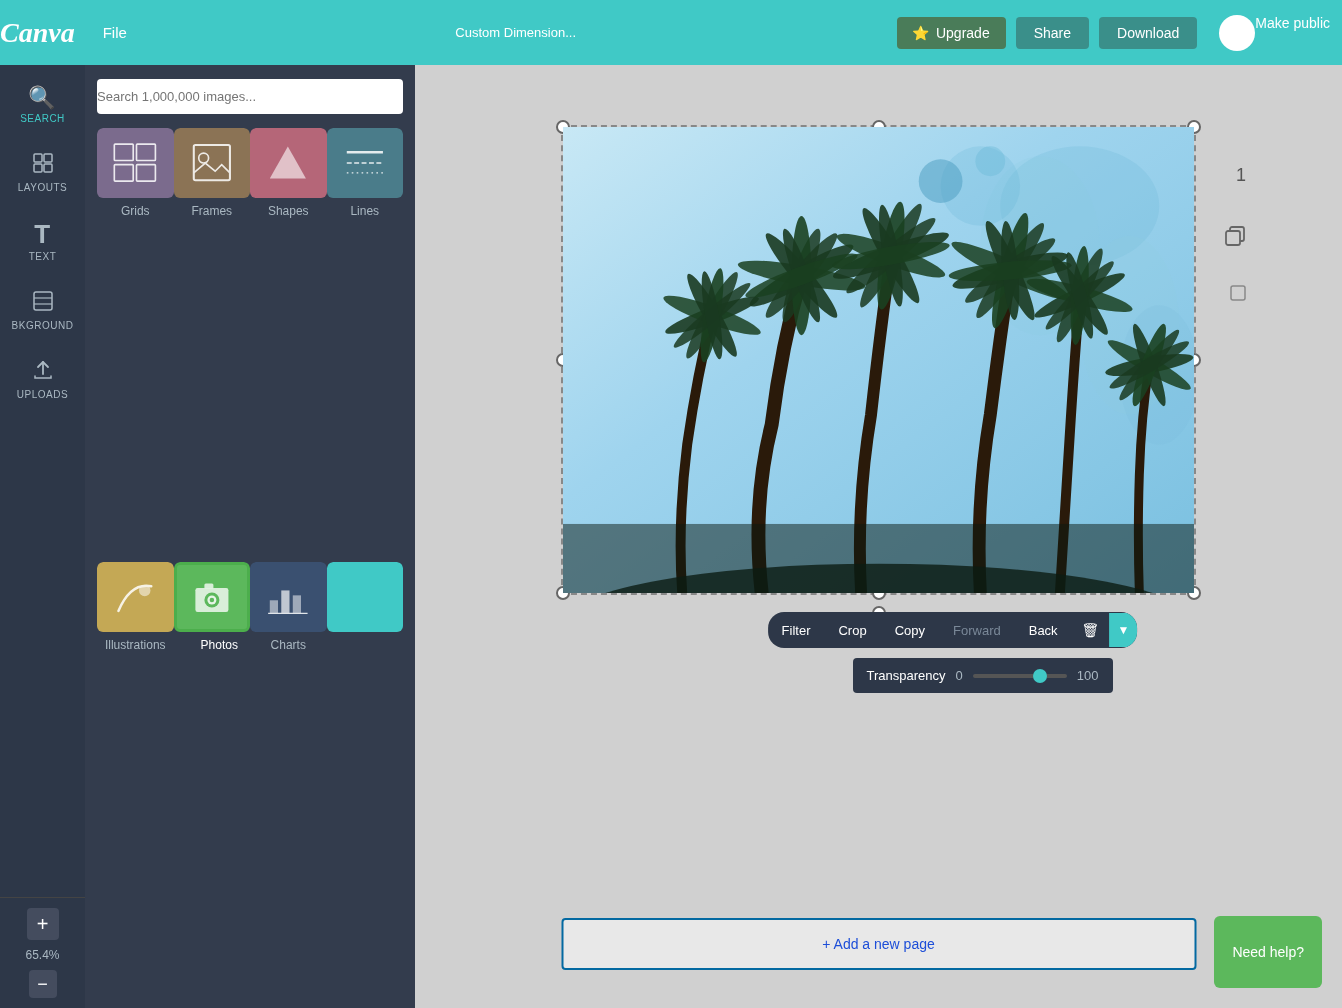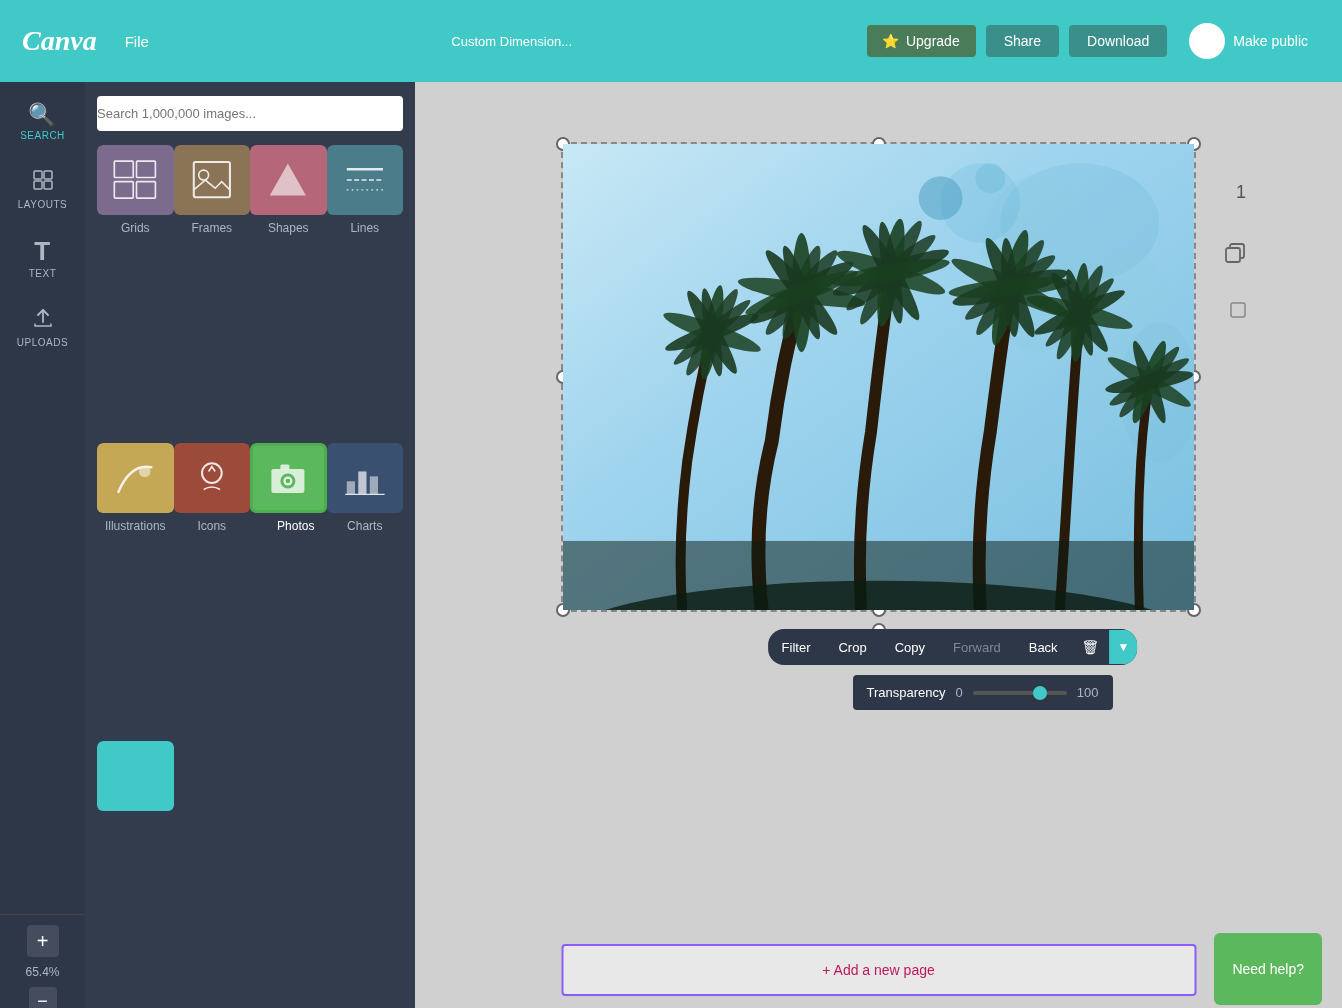--- a/index.html
+++ b/index.html
@@ -1,24 +1,24 @@
 <!DOCTYPE html>
 <html><head>
   <meta charset="utf-8">
   <style>
     * { box-sizing: border-box; margin: 0; padding: 0; }
     body { font-family: 'Helvetica Neue', Arial, sans-serif; background: #e8e8e8; overflow: hidden; width: 1342px; height: 1008px; }
 
     
     .navbar {
-      height: 82px;
+      height: 65px;
       background: #40c9c6;
       display: flex;
       align-items: center;
-      padding: 0 22px;
+      padding: 0 0;
       gap: 12px;
       position: relative;
       z-index: 100;
     }
     .navbar-logo {
       font-family: Georgia, serif;
       font-style: italic;
       color: white;
       font-size: 28px;
       font-weight: bold;
@@ -78,22 +78,20 @@
     }
     .btn-make-public {
       background: transparent;
       color: white;
       border: none;
       padding: 8px 12px;
       border-radius: 4px;
       font-size: 14px;
       cursor: pointer;
       display: flex;
-      align-items: center;
-      gap: 8px;
     }
     .avatar-circle {
       width: 36px;
       height: 36px;
       background: white;
       border-radius: 50%;
     }
 
     
     .main-layout {
@@ -421,29 +419,29 @@
       transform: translateX(-50%);
     }
     .trans-max {
       color: #aab8c2;
       font-size: 13px;
     }
 
     
     .add-page-btn {
       position: absolute;
-      bottom: 29px;
+      bottom: 38px;
       left: 50%;
       transform: translateX(-50%);
       width: 635px;
       padding: 16px;
       background: #e8e8e8;
-      border: 2px solid #8b5cf6;
-      border-radius: 4px;
-      color: #be185d;
+      border: 2px solid #0369a1;
+      border-radius: 4px;
+      color: #1d4ed8;
       font-size: 14px;
       cursor: pointer;
       text-align: center;
     }
 
     
     .need-help-btn {
       position: absolute;
       bottom: 20px;
       right: 20px;
@@ -497,20 +495,30 @@
       </span>
       <span>LAYOUTS</span>
     </div>
     <div class="sidebar-item">
       <span class="sidebar-icon" style="font-size:26px;font-weight:bold;color:#aab8c2;">T</span>
       <span>TEXT</span>
     </div>
     <div class="sidebar-item">
       <span class="sidebar-icon">
         <svg width="22" height="22" viewBox="0 0 22 22" fill="none">
+          <rect x="2" y="2" width="18" height="18" rx="2" stroke="#aab8c2" stroke-width="1.5"></rect>
+          <line x1="2" y1="8" x2="20" y2="8" stroke="#aab8c2" stroke-width="1.2"></line>
+          <line x1="2" y1="14" x2="20" y2="14" stroke="#aab8c2" stroke-width="1.2"></line>
+        </svg>
+      </span>
+      <span>BKGROUND</span>
+    </div>
+    <div class="sidebar-item">
+      <span class="sidebar-icon">
+        <svg width="22" height="22" viewBox="0 0 22 22" fill="none">
           <path d="M11 3 L11 15" stroke="#aab8c2" stroke-width="1.8" stroke-linecap="round"></path>
           <path d="M6 8 L11 3 L16 8" stroke="#aab8c2" stroke-width="1.8" stroke-linecap="round" stroke-linejoin="round"></path>
           <path d="M3 17 L3 19 L19 19 L19 17" stroke="#aab8c2" stroke-width="1.5" stroke-linecap="round"></path>
         </svg>
       </span>
       <span>UPLOADS</span>
     </div>
 
     <div class="sidebar-bottom">
       <button class="btn-add-element">+</button>
@@ -572,30 +580,20 @@
       <div class="element-card">
         <div class="element-thumb thumb-illustrations">
           <svg class="thumb-svg" viewBox="0 0 60 55" fill="none">
             <path d="M10 45 Q25 10 50 15" stroke="white" stroke-width="3" fill="none" stroke-linecap="round"></path>
             <circle cx="42" cy="20" r="7" fill="white" opacity="0.6"></circle>
           </svg>
         </div>
         <span class="element-label">Illustrations</span>
       </div>
 
-      <div class="element-card">
-        <div class="element-thumb thumb-icons">
-          <svg class="thumb-svg" viewBox="0 0 60 55" fill="none">
-            <circle cx="30" cy="22" r="12" stroke="white" stroke-width="2.5" fill="none"></circle>
-            <path d="M26 20 L30 14 L34 20" stroke="white" stroke-width="2" fill="none"></path>
-            <path d="M20 42 Q30 36 40 42" stroke="white" stroke-width="2" fill="none"></path>
-          </svg>
-        </div>
-        <span class="element-label">Icons</span>
-      </div>
 
       <div class="element-card active">
         <div class="element-thumb thumb-photos">
           <svg class="thumb-svg" viewBox="0 0 60 55" fill="none">
 
             <rect x="8" y="16" width="44" height="32" rx="3" fill="white" opacity="0.9"></rect>
             <circle cx="30" cy="32" r="10" fill="#5cb85c"></circle>
             <circle cx="30" cy="32" r="6" fill="white"></circle>
             <circle cx="30" cy="32" r="3" fill="#5cb85c"></circle>
             <rect x="20" y="10" width="12" height="7" rx="2" fill="white" opacity="0.9"></rect>

